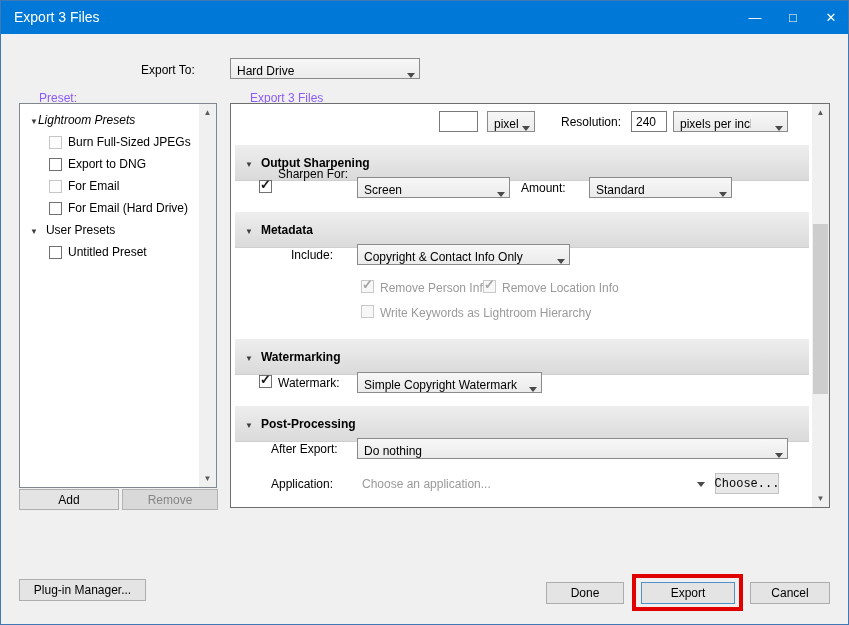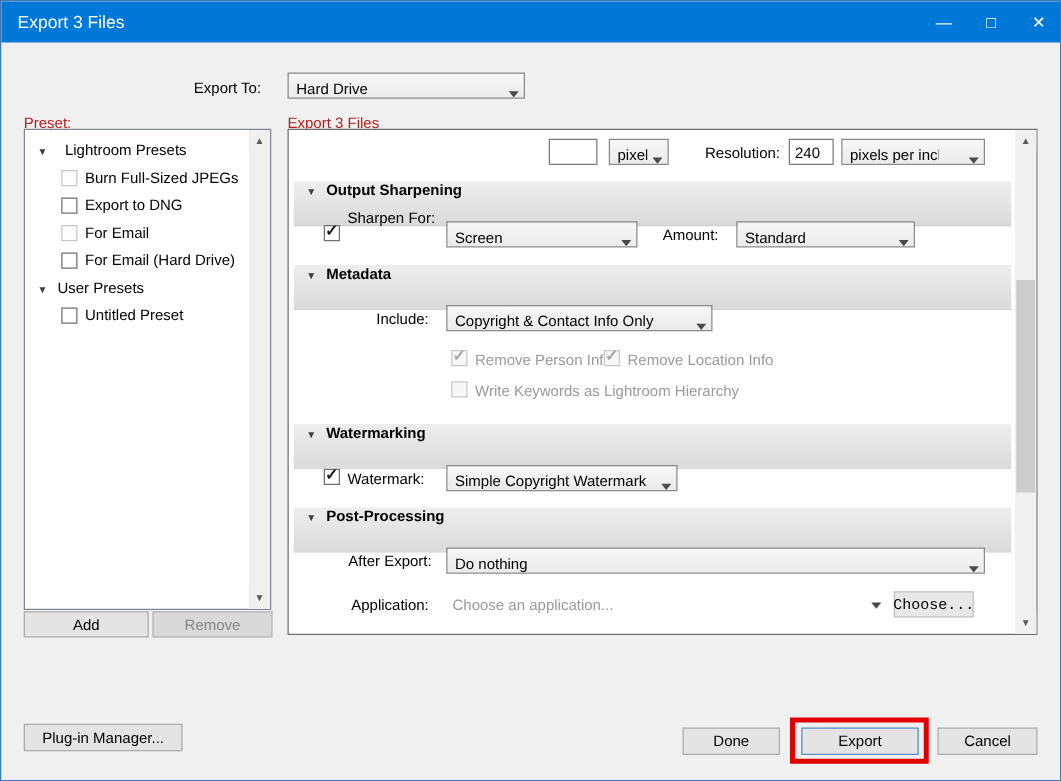--- a/index.html
+++ b/index.html
@@ -10,23 +10,23 @@
     overflow:hidden; border:1px solid #3f78b5;
   }
   
   .titlebar { position:absolute; left:0; top:0; width:849px; height:33px; background:#0078d7; }
   .title { position:absolute; left:13px; top:8px; font-size:14px; color:#fff; }
   .win-controls { position:absolute; right:0; top:0; height:33px; display:flex; }
   .win-btn { width:38px; height:33px; display:flex; align-items:center; justify-content:center;
              color:#fff; font-size:13px; }
   
   .lbl { position:absolute; white-space:nowrap; }
-  .lbl.gray { color:#b91c1c; }
+  .lbl.gray { color:#8b5cf6;margin-left:20px; }
   .lbl.dim { color:#9a9a9a; }
-  .r { text-align:center; }
+  .r { text-align:left; }
   
   .combo { position:absolute; height:21px; border:1px solid #8a8a8a;
            background:linear-gradient(#f7f7f7,#ebebeb); display:flex; align-items:flex-end; }
   .combo .txt { flex:1; padding-left:6px; white-space:nowrap; overflow:hidden; }
   .combo .arrbox { width:16px; display:flex; align-items:center; justify-content:center; }
   .chev { width:0; height:0; border-left:4px solid transparent; border-right:4px solid transparent;
           border-top:5px solid #4a4a4a; }
   
   .tbox { position:absolute; height:21px; border:1px solid #7a7a7a; background:#fff;
           font:12px "Liberation Sans", sans-serif; padding:0 4px; }
@@ -41,21 +41,21 @@
   .btn { position:absolute; border:1px solid #adadad; background:#e4e4e4; display:flex;
          align-items:center; justify-content:center; font-size:12px; white-space:nowrap; }
   .btn.disabled { background:#d9d9d9; border-color:#b3b3b3; color:#868686; }
   .btn.lightdis { background:#e8e8e8; border-color:#c2c2c2; color:#000000;font-family:Liberation Mono, monospace; }
   .btn.default { border-color:#4f8fce; }
   
   .listbox { position:absolute; background:#fff; border:1px solid #82878f; }
   .panel { position:absolute; background:#fff; border:1px solid #6e6e6e; }
   
   .sec { position:absolute; height:36px; background:linear-gradient(#eeeeee,#dadada);
-         border-bottom:1px solid #cfcfcf; display:flex; }
+         border-bottom:1px solid #cfcfcf; display:flex; align-items:center; }
   .tri { display:inline-block; }
   .tri::after { content:"▼"; font-size:8px; color:#3e3e3e; }
   .sec .tri { margin-left:10px; }
   .sec .sec-title { margin-left:8px; font-weight:bold; }
   
   .tree-row { position:absolute; height:22px; display:flex; align-items:center; }
   
   .sbar { position:absolute; width:17px; background:#f0f0f0; }
   .sb-btn { position:absolute; left:0; width:17px; height:17px; display:flex; align-items:center;
             justify-content:center; color:#5a5a5a; background:#f0f0f0; }
@@ -92,21 +92,21 @@
         <span class="chev"></span>
       </span>
   </div>
 
   <div class="lbl gray" style="left:18px; top:90px;">Preset:</div>
 
   <div class="listbox" style="left:18px; top:102px; width:198px; height:385px;">
 
     <div class="tree-row" style="left:10px; top:5px;">
       <span class="tri"></span>
-      <span style="margin-left:14px;">Lightroom Presets</span>
+      <span style="margin-left:0;font-style:italic;">Lightroom Presets</span>
     </div>
 
     <div class="tree-row" style="left:29px; top:27px;">
       <span class="cb light" style="position:relative;"></span>
       <span style="margin-left:6px;">Burn Full-Sized JPEGs</span>
     </div>
 
     <div class="tree-row" style="left:29px; top:49px;">
       <span class="cb" style="position:relative;"></span>
       <span style="margin-left:6px;">Export to DNG</span>

